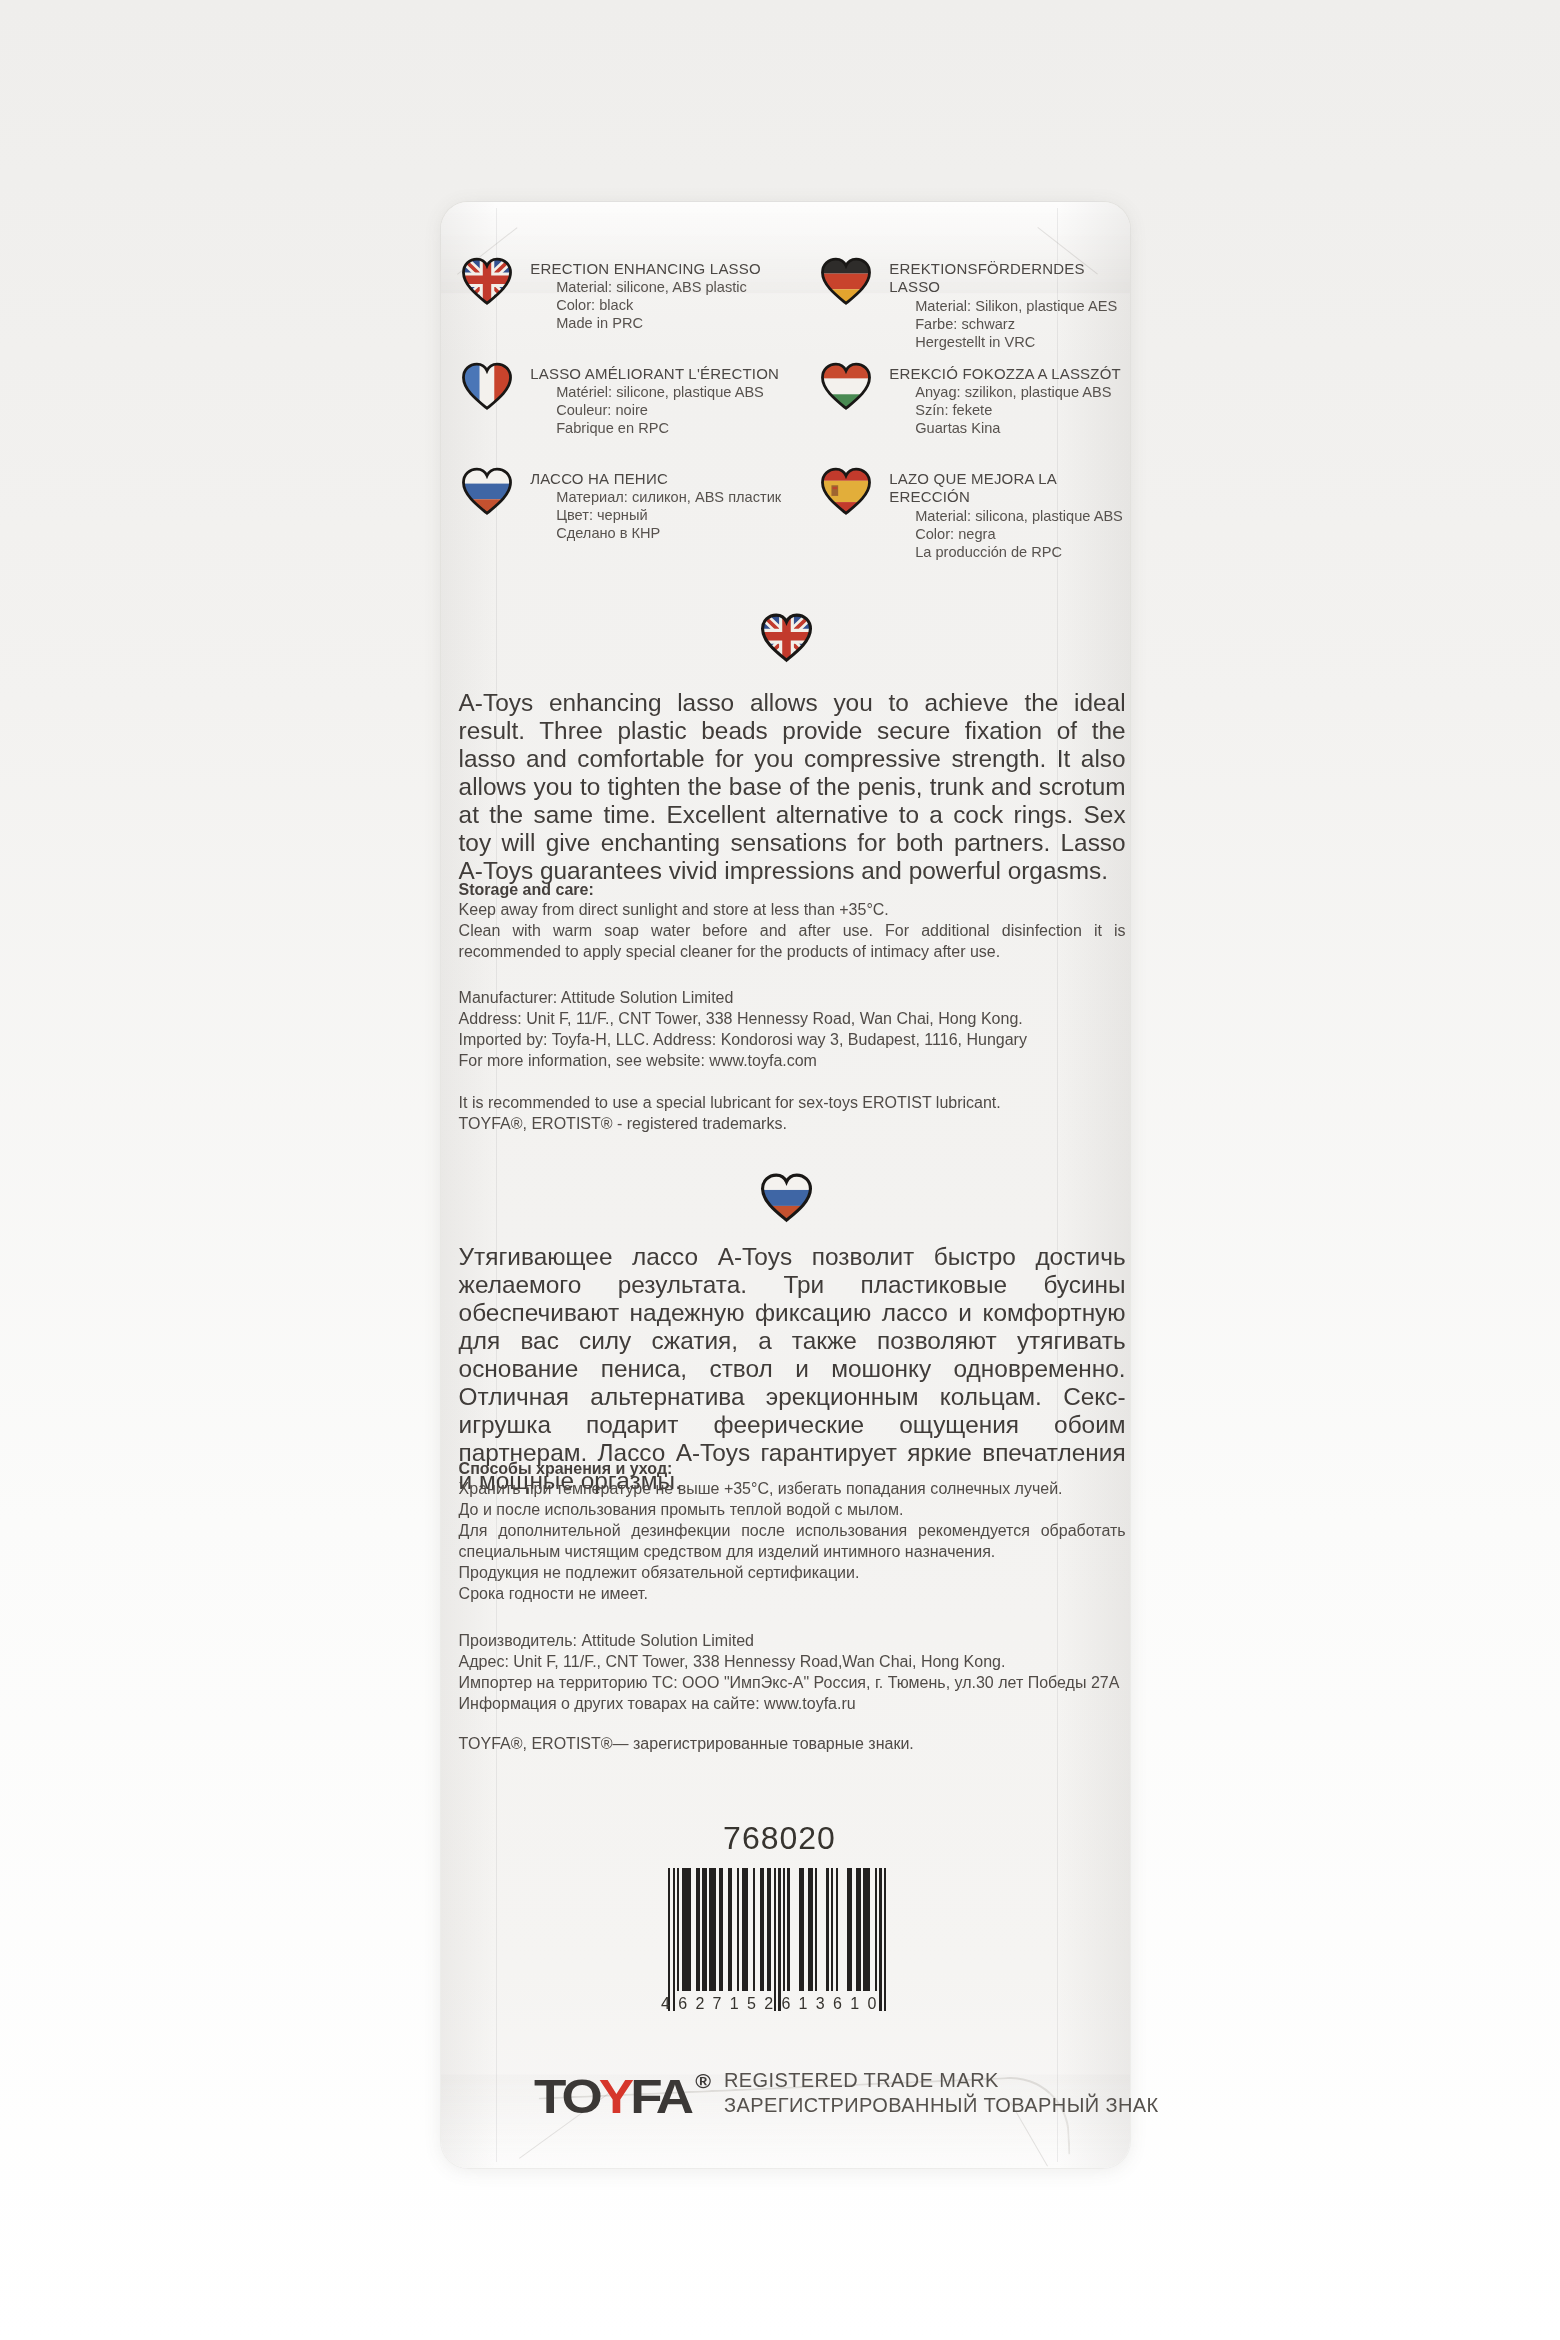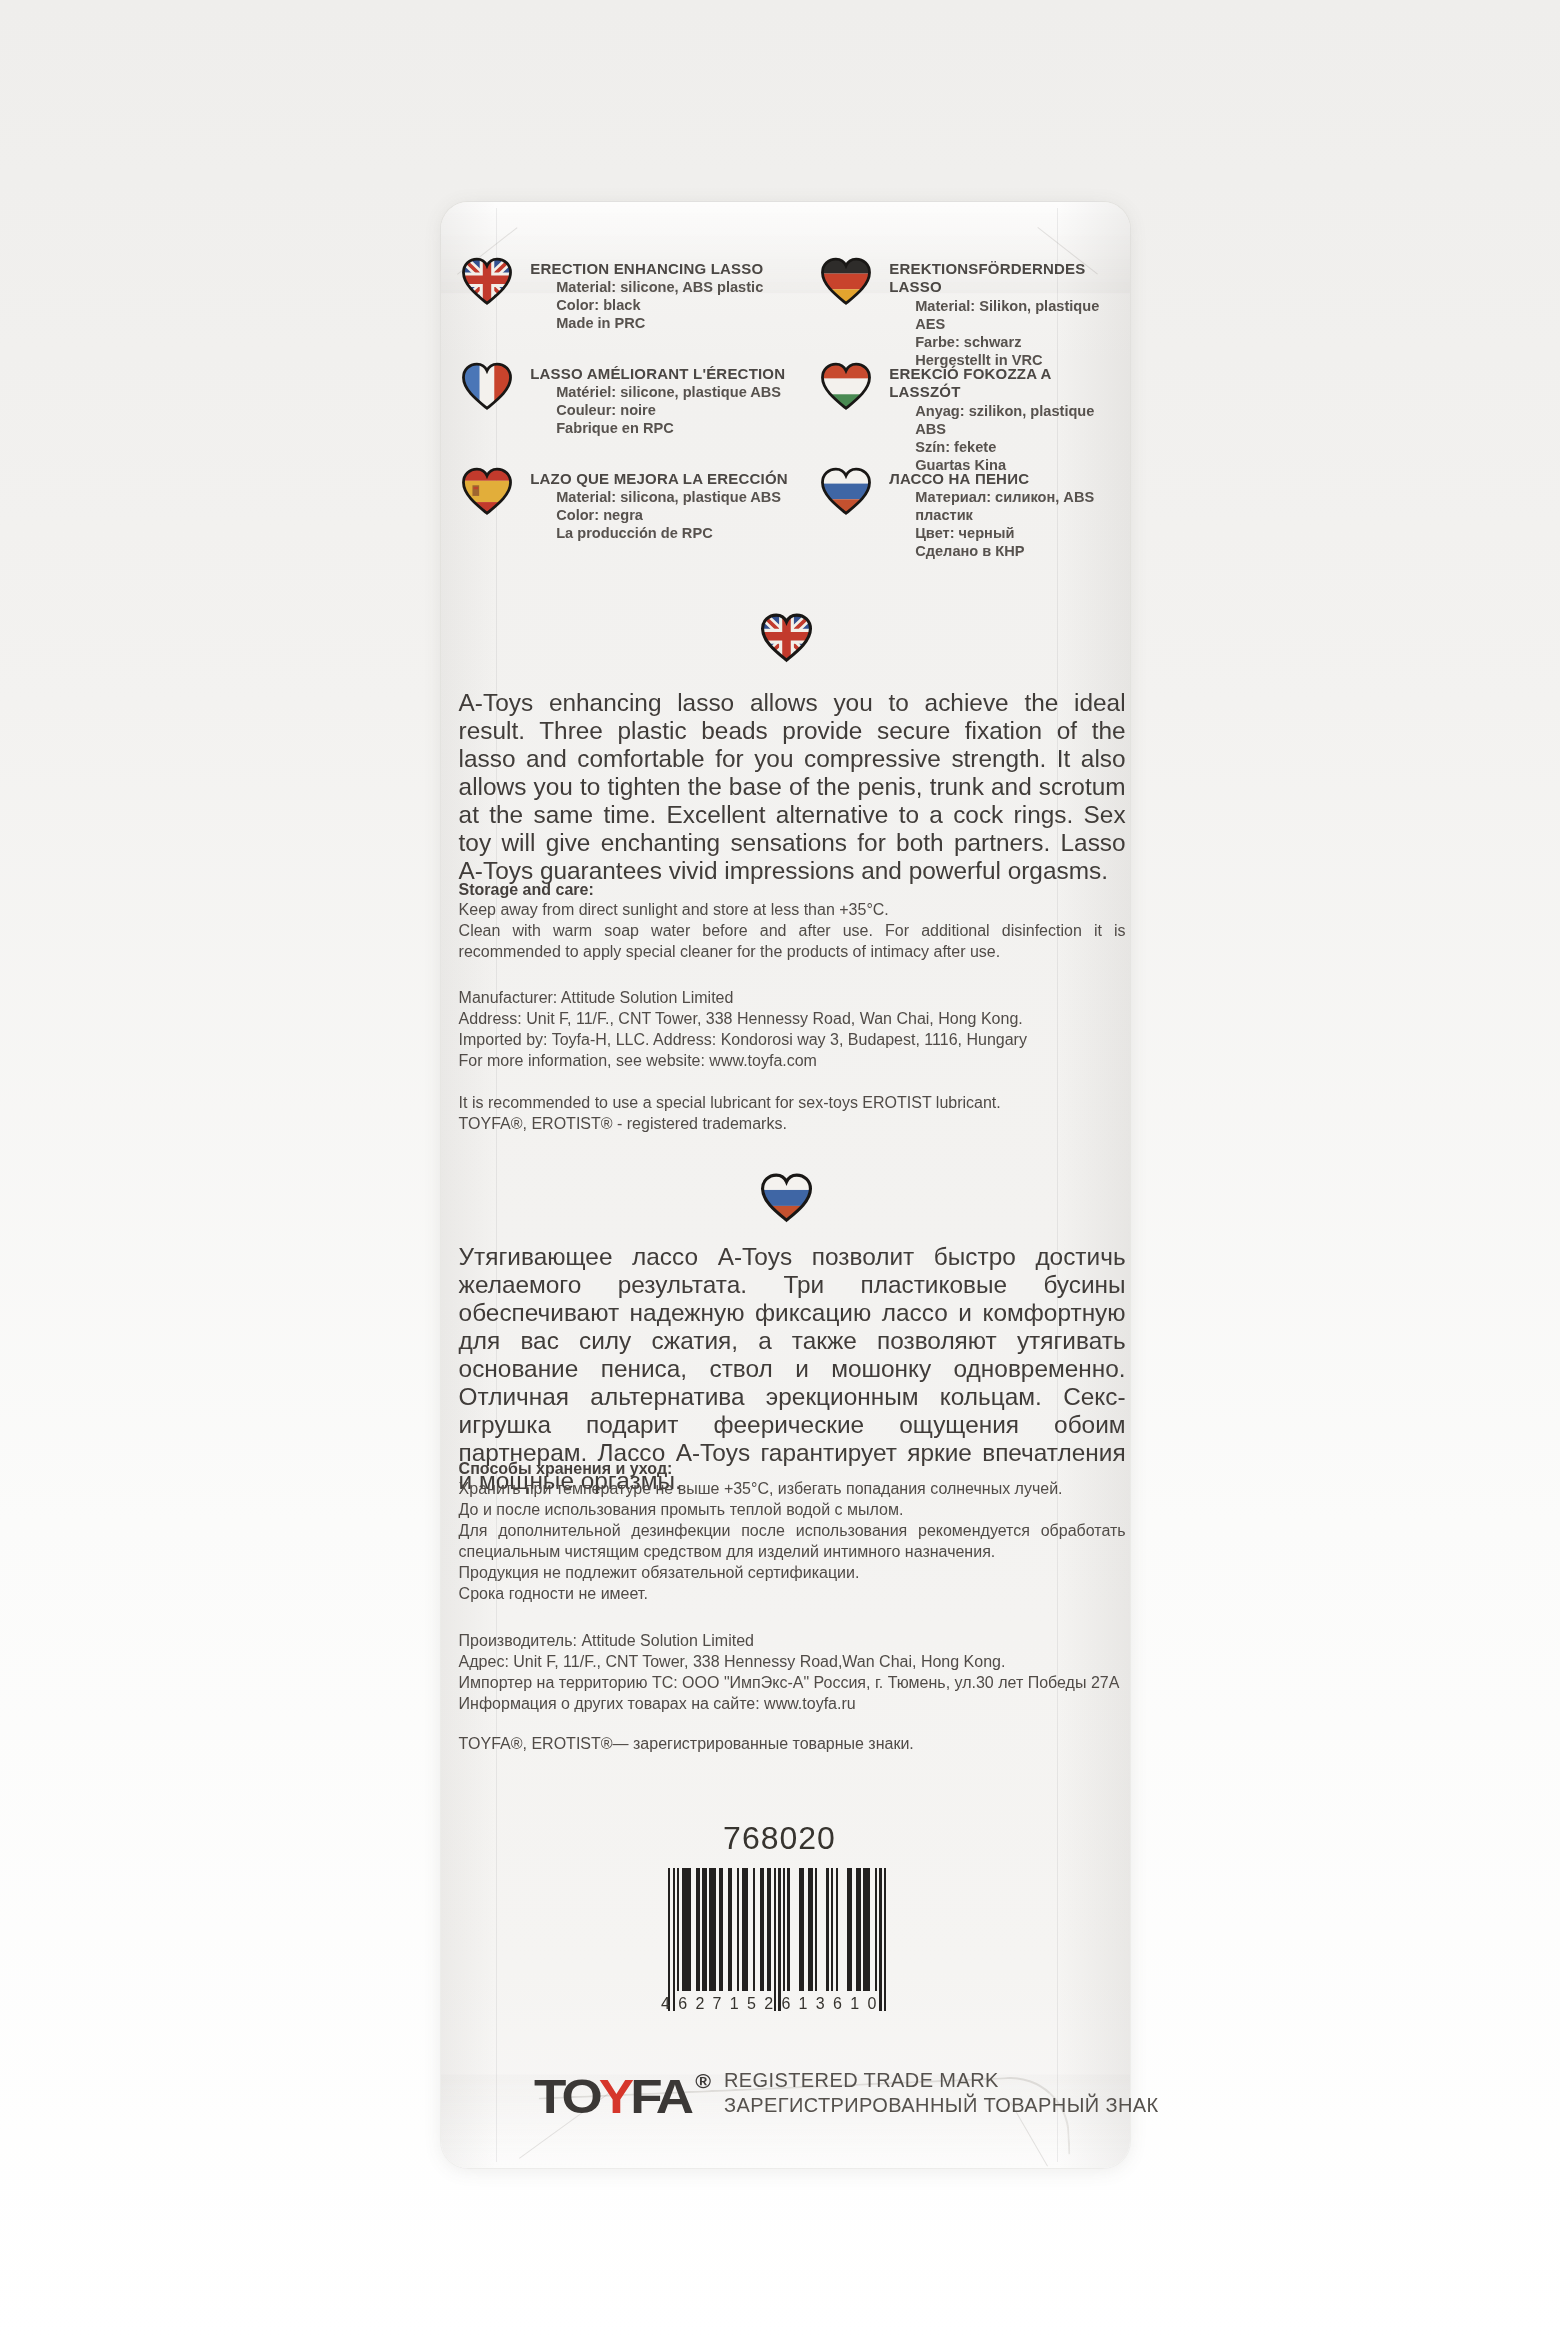--- a/index.html
+++ b/index.html
@@ -48,21 +48,21 @@
     position:absolute; left:99px; top:1884px; width:529px; height:80px;
     border-top:2px solid rgba(130,124,116,0.20); border-right:2px solid rgba(130,124,116,0.16);
     border-top-right-radius:59px; transform:rotate(-2.5deg);
   }
 
   
   .lang-grid {
     position:absolute; left:17.6px; top:54px; width:667px;
     display:grid; grid-template-columns:359px 308px; grid-auto-rows:105px;
   }
-  .lang-block { display:flex; gap:15.6px; align-items:flex-start;font-weight:bold; }
+  .lang-block { display:flex; gap:15.6px; align-items:flex-start; }
   .heart { flex:0 0 auto; display:block; }
   .lang-text { padding-top:3.9px; }
   .lang-title { font-size:15px; letter-spacing:0.2px; color:#4b4744; line-height:18.5px; }
   .info-line { font-size:14.6px; color:#57524e; line-height:18px;margin-left:26px; }
 
   
   .section-heart { position:absolute; left:317px; }
   .section-heart.en { top:409px; }
   .section-heart.ru { top:969px; }
 
@@ -215,63 +215,63 @@
           <div class="info-line">Anyag: szilikon, plastique ABS</div>
           <div class="info-line">Szín: fekete</div>
           <div class="info-line">Guartas Kina</div>
         </div>
       </div>
 
       <div class="lang-block">
         <span class="heart">
           <svg viewBox="0 0 100 92" width="56" height="52">
             <defs>
+                <clipPath id="hc-ru">
+                  <path d="M50 84 C33 70 8 51 8 29 C8 15 19 5 32 5 C41 5 47 10 50 17 C53 10 59 5 68 5 C81 5 92 15 92 29 C92 51 67 70 50 84 Z"></path>
+                </clipPath>
+              </defs>
+            <g clip-path="url(#hc-ru)">
+              <rect x="0" y="0" width="100" height="31" fill="#f4f2ee"></rect>
+              <rect x="0" y="31" width="100" height="28" fill="#3f66a5"></rect>
+              <rect x="0" y="59" width="100" height="33" fill="#c4512f"></rect>
+            </g>
+            <path d="M50 84 C33 70 8 51 8 29 C8 15 19 5 32 5 C41 5 47 10 50 17 C53 10 59 5 68 5 C81 5 92 15 92 29 C92 51 67 70 50 84 Z" fill="none" stroke="#191715" stroke-width="5"></path>
+          </svg>
+        </span>
+        <div class="lang-text">
+          <div class="lang-title">ЛАССО НА ПЕНИС</div>
+          <div class="info-line">Материал: силикон, ABS пластик</div>
+          <div class="info-line">Цвет: черный</div>
+          <div class="info-line">Сделано в КНР</div>
+        </div>
+      </div>
+
+      <div class="lang-block">
+        <span class="heart">
+          <svg viewBox="0 0 100 92" width="56" height="52">
+            <defs>
                 <clipPath id="hc-es">
                   <path d="M50 84 C33 70 8 51 8 29 C8 15 19 5 32 5 C41 5 47 10 50 17 C53 10 59 5 68 5 C81 5 92 15 92 29 C92 51 67 70 50 84 Z"></path>
                 </clipPath>
               </defs>
             <g clip-path="url(#hc-es)">
               <rect x="0" y="0" width="100" height="26" fill="#c23a2c"></rect>
               <rect x="0" y="26" width="100" height="38" fill="#e2ae3a"></rect>
               <rect x="0" y="64" width="100" height="28" fill="#c23a2c"></rect>
               <rect x="24" y="34" width="12" height="19" fill="#93582f" opacity="0.85"></rect>
               <rect x="26" y="37" width="8" height="4" fill="#c23a2c" opacity="0.8"></rect>
             </g>
             <path d="M50 84 C33 70 8 51 8 29 C8 15 19 5 32 5 C41 5 47 10 50 17 C53 10 59 5 68 5 C81 5 92 15 92 29 C92 51 67 70 50 84 Z" fill="none" stroke="#191715" stroke-width="5"></path>
           </svg>
         </span>
         <div class="lang-text">
           <div class="lang-title">LAZO QUE MEJORA LA ERECCIÓN</div>
           <div class="info-line">Material: silicona, plastique ABS</div>
           <div class="info-line">Color: negra</div>
           <div class="info-line">La producción de RPC</div>
-        </div>
-      </div>
-
-      <div class="lang-block">
-        <span class="heart">
-          <svg viewBox="0 0 100 92" width="56" height="52">
-            <defs>
-                <clipPath id="hc-ru">
-                  <path d="M50 84 C33 70 8 51 8 29 C8 15 19 5 32 5 C41 5 47 10 50 17 C53 10 59 5 68 5 C81 5 92 15 92 29 C92 51 67 70 50 84 Z"></path>
-                </clipPath>
-              </defs>
-            <g clip-path="url(#hc-ru)">
-              <rect x="0" y="0" width="100" height="31" fill="#f4f2ee"></rect>
-              <rect x="0" y="31" width="100" height="28" fill="#3f66a5"></rect>
-              <rect x="0" y="59" width="100" height="33" fill="#c4512f"></rect>
-            </g>
-            <path d="M50 84 C33 70 8 51 8 29 C8 15 19 5 32 5 C41 5 47 10 50 17 C53 10 59 5 68 5 C81 5 92 15 92 29 C92 51 67 70 50 84 Z" fill="none" stroke="#191715" stroke-width="5"></path>
-          </svg>
-        </span>
-        <div class="lang-text">
-          <div class="lang-title">ЛАССО НА ПЕНИС</div>
-          <div class="info-line">Материал: силикон, ABS пластик</div>
-          <div class="info-line">Цвет: черный</div>
-          <div class="info-line">Сделано в КНР</div>
         </div>
       </div>
     </div>
 
     <span class="section-heart en">
       <svg viewBox="0 0 100 92" width="57" height="55">
         <defs>
             <clipPath id="hc-uk2">
               <path d="M50 84 C33 70 8 51 8 29 C8 15 19 5 32 5 C41 5 47 10 50 17 C53 10 59 5 68 5 C81 5 92 15 92 29 C92 51 67 70 50 84 Z"></path>
             </clipPath>

